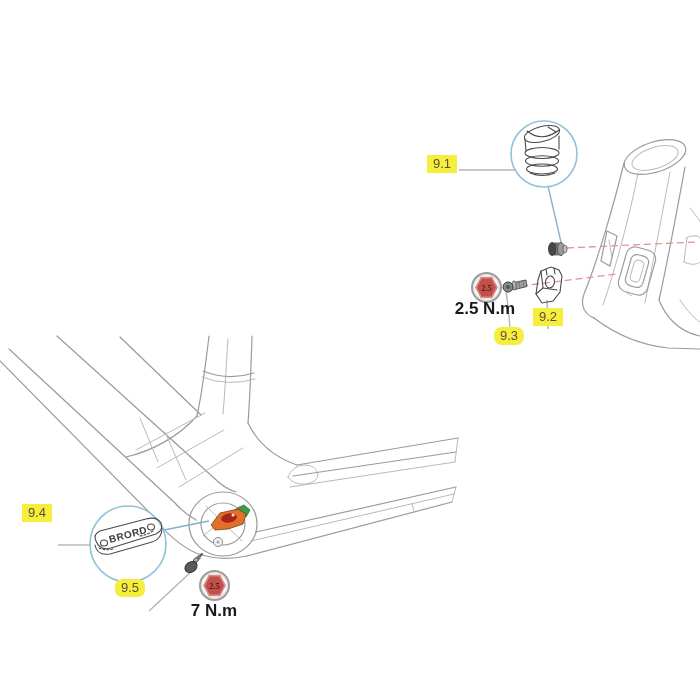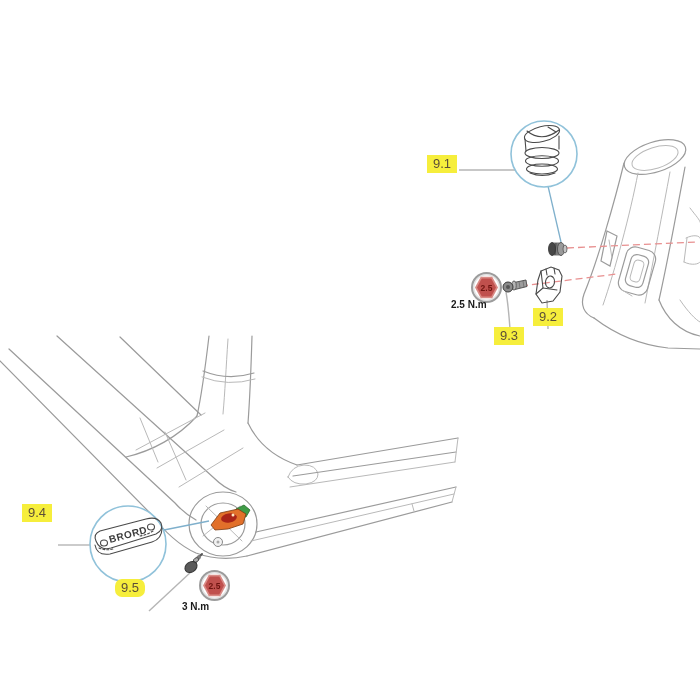--- a/index.html
+++ b/index.html
@@ -15,31 +15,31 @@
   .mag{stroke:var(--magnifier_stroke,#90c2da);stroke-width:1.6;fill:#fff;}
   .lead-gray{stroke:var(--leader_gray,#b5b5b5);stroke-width:1.4;fill:none;}
   .lead-blue{stroke:var(--leader_blue,#7fb0cc);stroke-width:1.3;fill:none;}
   .dash{stroke:var(--dashed_line,#e89090);stroke-width:1.3;fill:none;stroke-dasharray:7 4;}
   
   .callout{
     position:absolute;background:var(--highlight,#f6ee3c);color:var(--callout_text,#5c4e38);
     font-size:13px;line-height:15px;padding:1px 6px 2px;white-space:nowrap;
   }
   
-  .torque-badge{position:absolute;width:31px;height:31px;}
+  .torque-badge{position:absolute;width:31px;height:31px;font-family:Liberation Serif, serif;}
   .badge-ring{position:absolute;inset:0;border:2px solid #9c9c9c;border-radius:50%;
     background:#fff;box-sizing:border-box;box-shadow:inset 0 0 0 1.5px #e3e3e3;}
   .hex-outer{position:absolute;inset:4px;background:var(--badge_hex_border,#d98a85);
     clip-path:polygon(25% 3%,75% 3%,100% 50%,75% 97%,25% 97%,0% 50%);}
   .hex-inner{position:absolute;inset:6px;background:var(--badge_hex_fill,#c0504d);
     clip-path:polygon(25% 3%,75% 3%,100% 50%,75% 97%,25% 97%,0% 50%);}
   .hex-num{position:absolute;inset:0;display:flex;align-items:center;justify-content:center;
     font-size:8.5px;font-weight:bold;color:var(--badge_number,#6e1410);}
-  .torque-label{position:absolute;font-size:10px;font-weight:bold;
-    color:var(--torque_text,#1a1a1a);}
+  .torque-label{position:absolute;font-size:17px;font-weight:bold;
+    color:var(--torque_text,#1a1a1a);text-align:center;}
   .logo-text{
     position:absolute;left:100px;top:529px;width:56px;text-align:center;
     transform:rotate(-15deg);font-size:10px;font-weight:bold;letter-spacing:.5px;color:#3a3a3a;
   }
 </style>
 </head>
 <body>
 
 <div class="stage">
 
@@ -186,36 +186,36 @@
 
     <g>
       <path d="M 199 557 L 202 554" stroke="#555" stroke-width="2" stroke-linecap="round"></path>
       <path d="M 194 563 L 199 557" stroke="#7a7a7a" stroke-width="4" stroke-linecap="round"></path>
       <ellipse cx="196" cy="560" rx="2.8" ry="2" transform="rotate(-35 196 560)" fill="#ababab" stroke="#444" stroke-width="0.8"></ellipse>
       <ellipse cx="191" cy="567" rx="6.5" ry="5" transform="rotate(-35 191 567)" fill="#5a5a5a" stroke="#333" stroke-width="1"></ellipse>
     </g>
   </svg>
 
   <div class="callout" style="left:427px;top:155px;">9.1</div>
-  <div class="callout" style="left:494px;top:327px;">9.3</div>
+  <div class="callout" style="left:494px;top:327px;border-radius:8px;">9.3</div>
   <div class="callout" style="left:533px;top:308px;">9.2</div>
   <div class="callout" style="left:22px;top:504px;">9.4</div>
   <div class="callout" style="left:115px;top:579px;border-radius:7px;">9.5</div>
 
   <div class="torque-badge" style="left:471px;top:272px;">
     <div class="badge-ring"></div>
     <div class="hex-outer"></div>
     <div class="hex-inner"></div>
     <div class="hex-num">2.5</div>
   </div>
   <div class="torque-label" style="left:451px;top:299px;width:68px;">2.5 N.m</div>
 
   <div class="torque-badge" style="left:199px;top:570px;">
     <div class="badge-ring"></div>
     <div class="hex-outer"></div>
     <div class="hex-inner"></div>
     <div class="hex-num">2.5</div>
   </div>
-  <div class="torque-label" style="left:182px;top:601px;width:64px;">3 N.m</div>
+  <div class="torque-label" style="left:182px;top:601px;width:64px;">7 N.m</div>
 
   <div class="logo-text">BRORD</div>
 
 </div>
 
 </body></html>

